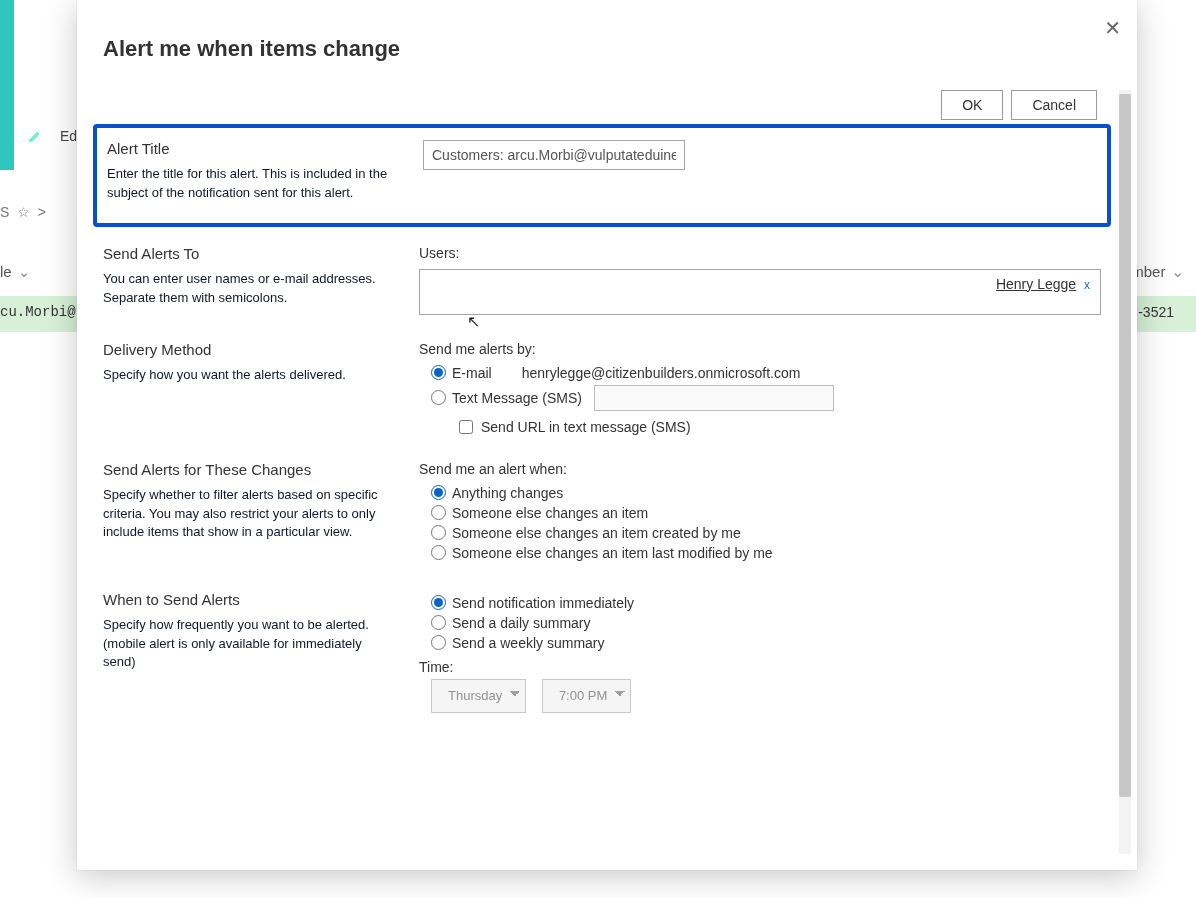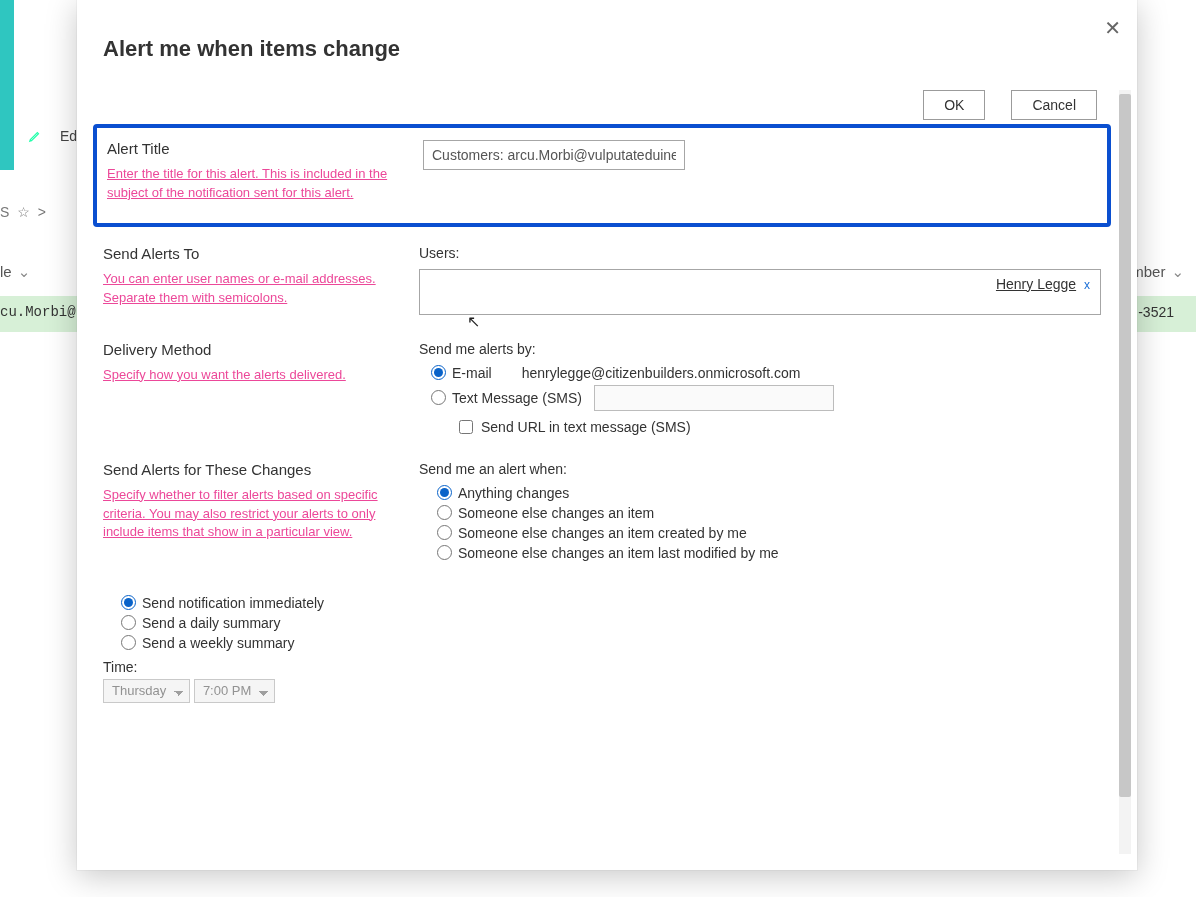--- a/index.html
+++ b/index.html
@@ -21,47 +21,47 @@
 
 .overlay { position:absolute; inset:0; background:rgba(255,255,255,0.0); }
 .modal { position:absolute; left:77px; top:0; width:1060px; height:870px; background:#fff; box-shadow:0 6px 30px rgba(0,0,0,0.22), 0 0 0 1px rgba(0,0,0,0.03); padding:36px 36px 0 26px; }
 .modal .close { position:absolute; right:16px; top:18px; color:#666; cursor:pointer; font-size:20px; line-height:1; }
 .modal h1 { font-size:22px; font-weight:600; color:#333; margin-bottom:24px; }
 
 .scroll { position:absolute; top:90px; left:0; right:18px; bottom:18px; overflow:hidden; padding:0 16px 0 26px; }
 .scrollbar { position:absolute; right:6px; top:90px; width:12px; bottom:16px; background:#f3f3f3; }
 .scrollbar .thumb { position:absolute; left:0; right:0; top:4px; height:92%; background:#c7c7c7; border-radius:2px; }
 
-.btnrow { display:flex; justify-content:flex-end; gap:26px; margin-bottom:16px; padding-right:6px; }
+.btnrow { display:flex; justify-content:flex-end; gap:8px; margin-bottom:16px; padding-right:6px; }
 .btn { border:1px solid #9b9b9b; background:#fff; color:#333; padding:6px 20px; font-size:14px; cursor:pointer; }
 
 .section { display:flex; margin-bottom:26px; }
 .section .left { width:316px; padding-right:24px; }
 .section .left .title { font-size:15px; color:#333; margin-bottom:8px; }
-.section .left .desc { font-size:13px; color:#ec4899; line-height:1.45;text-decoration:underline; }
+.section .left .desc { font-size:13px; color:#0f172a; line-height:1.45; }
 .section .right { flex:1; }
 
 .highlight { border:4px solid #0a4fd0; border-radius:4px; padding:12px 8px 20px 10px; margin:-12px -8px 18px -10px; }
 
 input[type=text].field { border:1px solid #a6a6a6; background:#fff; padding:4px 8px; font-size:14px; color:#555; width:262px; height:30px; }
 .users-box { border:1px solid #a6a6a6; background:#fff; padding:6px 10px; min-height:46px; width:calc(100% - 2px);text-align:right; }
 .users-box .chip { color:#333; text-decoration:underline; font-size:14px; }
 .users-box .chip-x { color:#1a6fd6; font-size:12px; margin-left:4px; cursor:pointer; }
 
 .lbl { font-size:14px; color:#333; margin-bottom:8px; display:block; }
 .radio-row { display:flex; align-items:center; gap:6px; margin:4px 0 4px 12px; font-size:14px; color:#333; }
 .email-disp { margin-left:24px; color:#333; }
 .sms-input { border:1px solid #bcbcbc; background:#fafafa; width:240px; height:26px; margin-left:6px; }
 .cb-row { display:flex; align-items:center; gap:8px; margin:8px 0 0 40px; font-size:14px; color:#333; }
 
-.radio-group .radio-row { margin-left:18px; margin-bottom:4px; }
+.radio-group .radio-row { margin-left:12px; margin-bottom:4px; }
 
 .time-row { margin:8px 0 0 0; }
 .time-row .lbl2 { font-size:14px; color:#333; margin-bottom:4px; }
-.sel { border:1px solid #bcbcbc; background:#f3f3f3; color:#777; padding:3px 22px 3px 8px; font-size:13px; height:24px; appearance:none; background-image:linear-gradient(45deg,transparent 50%,#888 50%),linear-gradient(135deg,#888 50%,transparent 50%); background-position:right 10px top 11px,right 5px top 11px; background-size:5px 5px,5px 5px; background-repeat:no-repeat; }
+.sel { border:1px solid #bcbcbc; background:#f3f3f3; color:#777; padding:3px 22px 3px 16px; font-size:13px; height:34px; appearance:none; background-image:linear-gradient(45deg,transparent 50%,#888 50%),linear-gradient(135deg,#888 50%,transparent 50%); background-position:right 10px top 11px,right 5px top 11px; background-size:5px 5px,5px 5px; background-repeat:no-repeat;margin-left:12px; }
 .sel.disabled { opacity:0.8; }
 
 input[type=radio] { width:15px; height:15px; accent-color:#0a63c9; }
 input[type=checkbox] { width:14px; height:14px; }
 
 .cursor-ptr { position:absolute; left:390px; top:222px; font-size:16px; color:#222; pointer-events:none; }
 </style>
 </head>
 <body>
 
@@ -172,20 +172,24 @@
               <span>Someone else changes an item created by me</span>
             </div>
           <div class="radio-row">
               <input type="radio" style="">
               <span>Someone else changes an item last modified by me</span>
             </div>
         </div>
       </div>
 
       <div class="section">
+        <div class="left">
+          <div class="title">When to Send Alerts</div>
+          <div class="desc">Specify how frequently you want to be alerted. (mobile alert is only available for immediately send)</div>
+        </div>
         <div class="right radio-group">
           <div class="radio-row">
               <input type="radio" checked="" style="">
               <span>Send notification immediately</span>
             </div>
           <div class="radio-row">
               <input type="radio" style="">
               <span>Send a daily summary</span>
             </div>
           <div class="radio-row">

